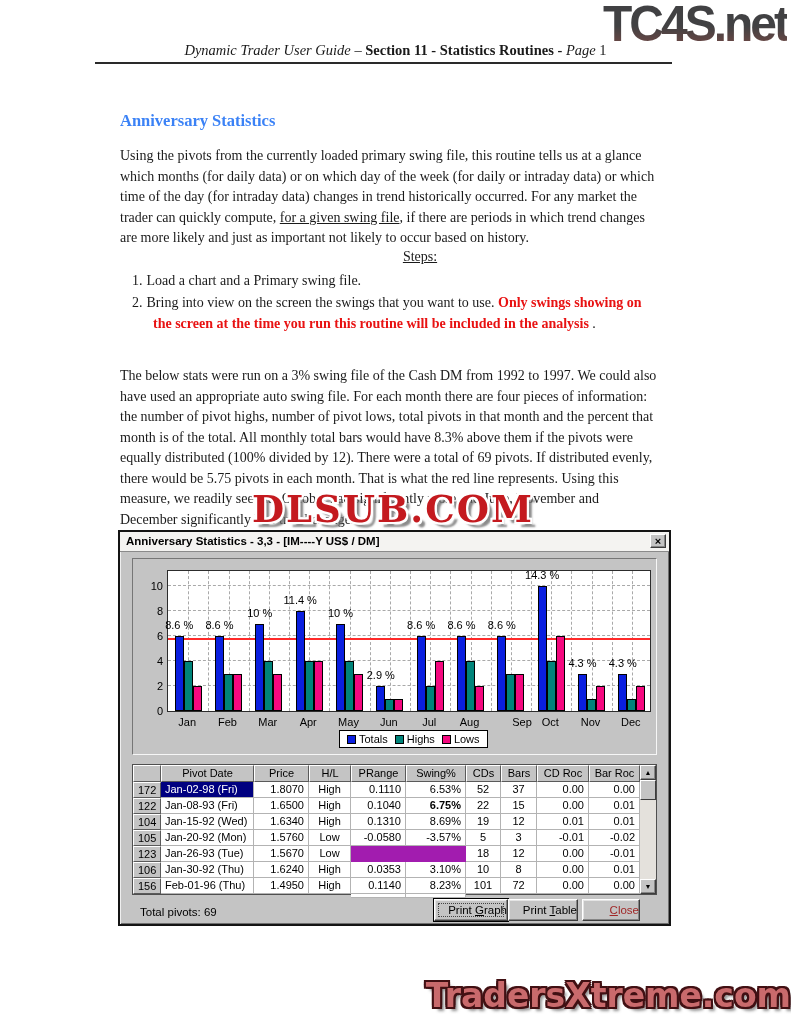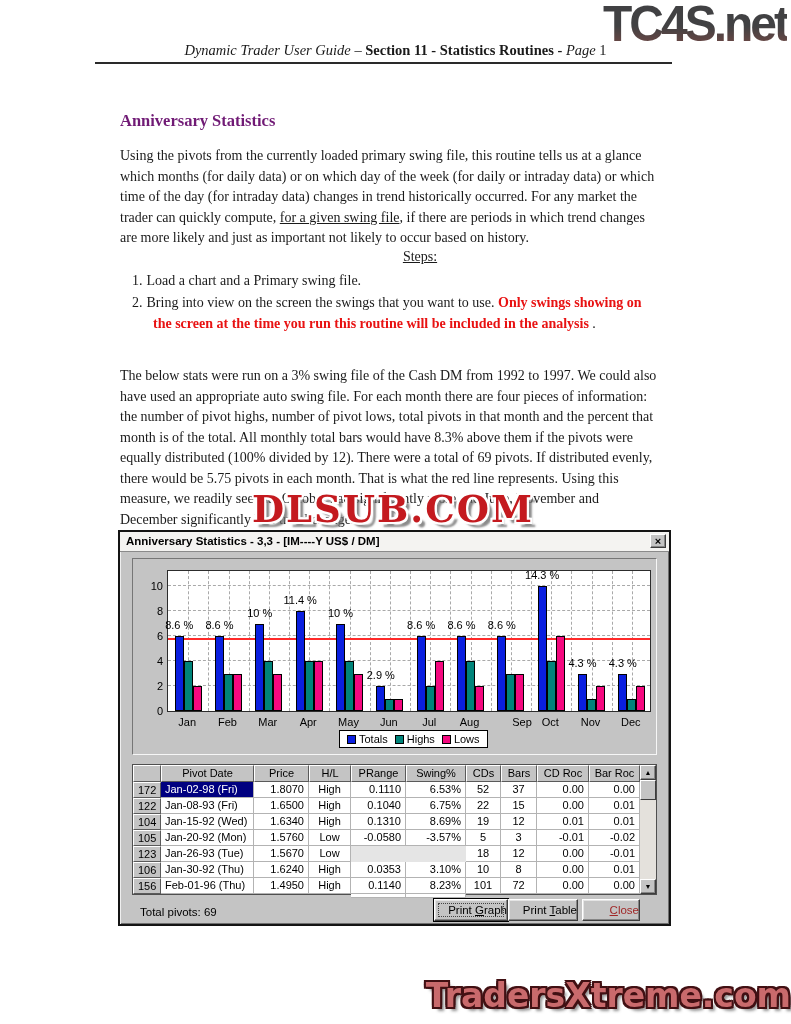--- a/index.html
+++ b/index.html
@@ -32,21 +32,21 @@
     text-shadow:-2px -2px 0 #411013,2px -2px 0 #411013,-2px 2px 0 #411013,2px 2px 0 #411013,
       -2px 0 0 #411013,2px 0 0 #411013,0 -2px 0 #411013,0 2px 0 #411013,
       4px 4px 3px rgba(130,130,130,.85);
   }
   
   #pagehead { position:absolute; top:42px; left:0; width:791px; text-align:center; font-size:14.5px; }
   #pagehead .it { font-style:italic; }
   #headrule { position:absolute; top:62px; left:95px; width:577px; height:2px; background:#2a2a2a; }
   
   .doc { position:absolute; left:120px; width:600px; font-size:14px; line-height:20.5px; white-space:pre-line; }
-  #title { position:absolute; left:120px; top:111px; font-size:16.5px; font-weight:bold; color:#701a75; }
+  #title { position:absolute; left:120px; top:111px; font-size:16.5px; font-weight:bold; color:#3b82f6; }
   #para1 { top:146px; }
   #stepsblock { position:absolute; left:120px; top:247px; width:600px; font-size:14px; line-height:20.5px; }
   #steps-label { text-decoration:underline; margin-bottom:3px;text-align:center; }
   .step { padding-left:33px; text-indent:-21px; white-space:pre-line; margin-top:2px; }
   .step .num { margin-right:4px; }
   .redbold { color:#e81212; font-weight:bold; }
   #para2 { top:366px; }
   .ul { text-decoration:underline; }
   
   #dialog {
@@ -79,21 +79,21 @@
   .plab { position:absolute; width:60px; text-align:center; font-size:11px; white-space:nowrap; z-index:4; }
   .ylab { position:absolute; left:4px; width:26px; text-align:right; font-size:11px; }
   .xlab { position:absolute; top:157px; width:40px; text-align:center; font-size:11px; }
   #legend {
     position:absolute; left:206px; top:171px; height:18px; display:inline-flex; align-items:center;
     background:#fff; border:1px solid #000; padding:0 7px; gap:7px; font-size:11px;
   }
   .lgitem { display:inline-flex; align-items:center; gap:3px; }
   .swatch { display:inline-block; width:9px; height:9px; border:1px solid #000; }
   
-  #tablewrap { position:absolute; left:12px; top:232px; width:525px; height:131px; background:#e5e5e5; border:1px solid #4f4f4f; }
+  #tablewrap { position:absolute; left:12px; top:232px; width:525px; height:131px; background:#a21caf; border:1px solid #4f4f4f; }
   .trow { display:flex; height:16px; }
   .trow.head { height:17px; }
   .tcell {
     height:100%; padding:0 4px; font-size:11px; line-height:15px; overflow:hidden; white-space:nowrap;
     border-right:1px solid #b3b3b3; border-bottom:1px solid #b3b3b3; background:#fff; cursor:default;
   }
   .hcell {
     background:#c4c4c4; text-align:center;
     border-top:1px solid #fff; border-left:1px solid #fff;
     border-right:1px solid #5a5a5a; border-bottom:1px solid #5a5a5a;
@@ -311,21 +311,21 @@
             <div class="tcell ac" style="width: 36px;">37</div>
             <div class="tcell ar" style="width: 52px;">0.00</div>
             <div class="tcell ar" style="width: 51px;">0.00</div>
           </div>
           <div class="trow">
             <div class="tcell ac hcell" style="width: 28px;">122</div>
             <div class="tcell al" style="width: 93px;">Jan-08-93 (Fri)</div>
             <div class="tcell ar" style="width: 55px;">1.6500</div>
             <div class="tcell ac" style="width: 42px;">High</div>
             <div class="tcell ar" style="width: 55px;">0.1040</div>
-            <div class="tcell ar" style="width: 60px;">6.75%</div>
+            <div class="tcell ar" style="width: 60px; font-weight: bold;">6.75%</div>
             <div class="tcell ac" style="width: 35px;">22</div>
             <div class="tcell ac" style="width: 36px;">15</div>
             <div class="tcell ar" style="width: 52px;">0.00</div>
             <div class="tcell ar" style="width: 51px;">0.01</div>
           </div>
           <div class="trow">
             <div class="tcell ac hcell" style="width: 28px;">104</div>
             <div class="tcell al" style="width: 93px;">Jan-15-92 (Wed)</div>
             <div class="tcell ar" style="width: 55px;">1.6340</div>
             <div class="tcell ac" style="width: 42px;">High</div>

